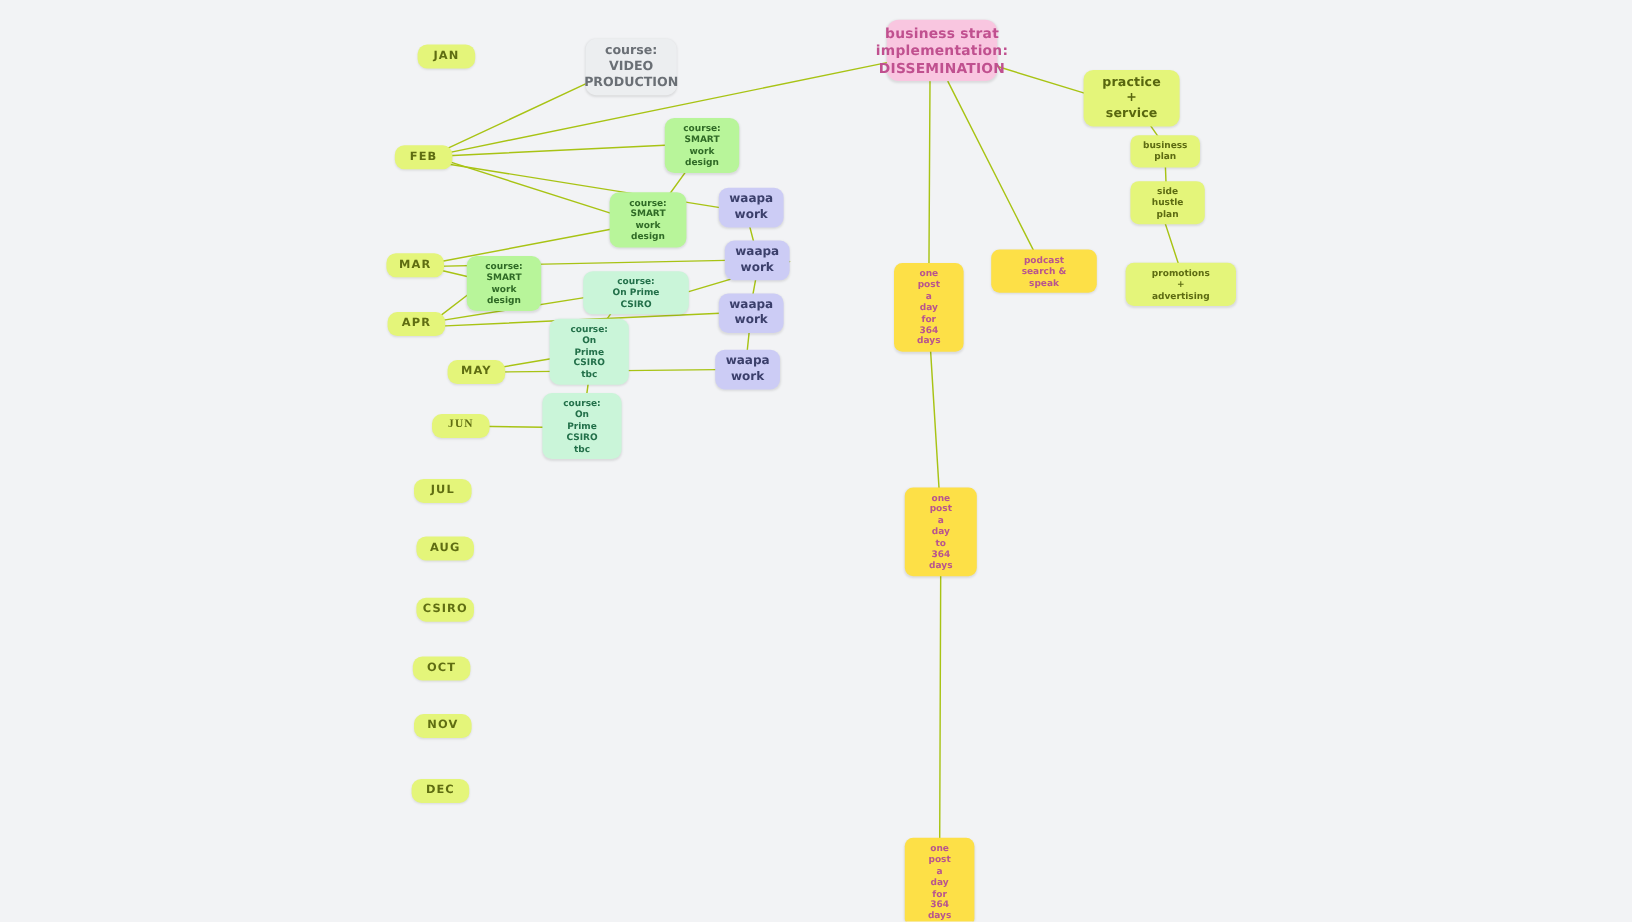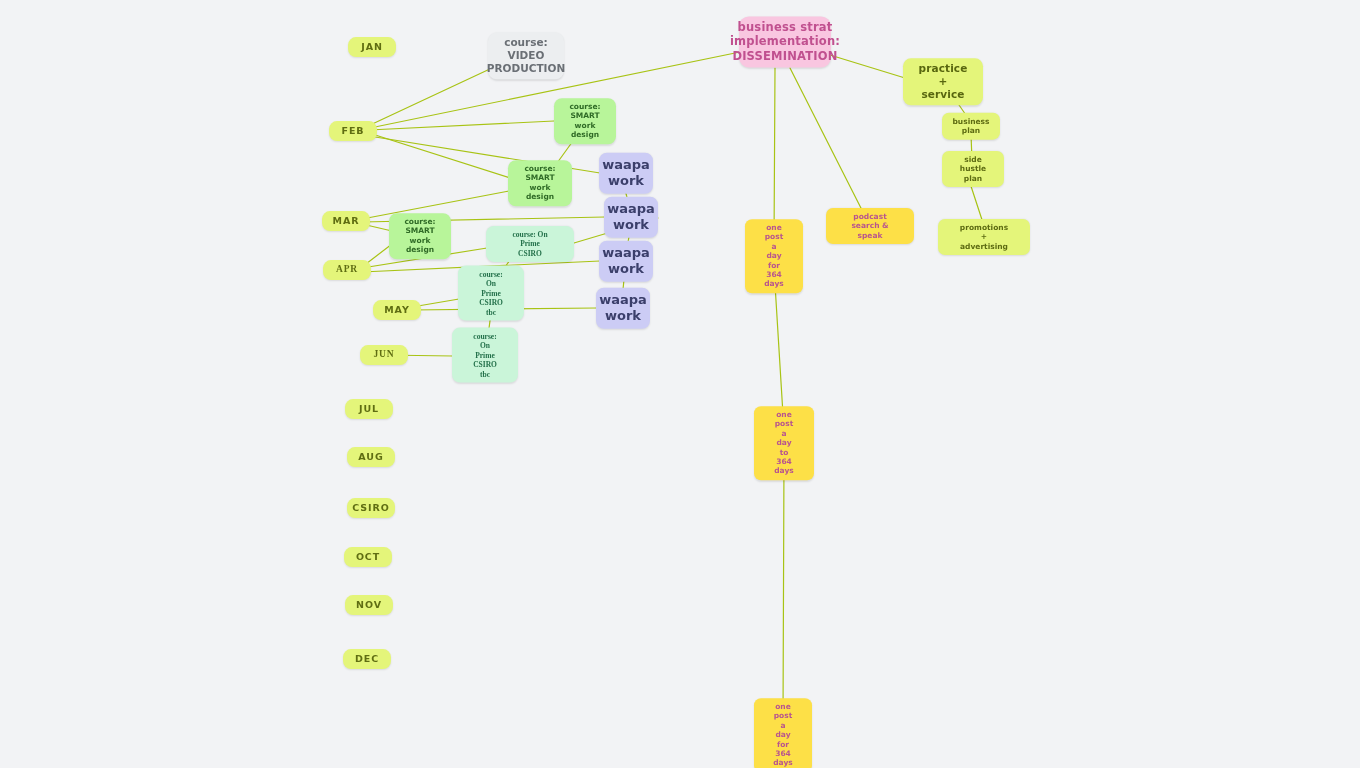--- a/index.html
+++ b/index.html
@@ -75,26 +75,25 @@
     background: #b8f59a;
     color: #2f6a26;
     font-size: 7.5px;
     border-radius: 8px;
   }
   .n-mint {
     background: #caf5d9;
     color: #23704a;
     font-size: 7.5px;
     border-radius: 8px;
-    font-family: Liberation Serif, serif;
   }
   .n-lav {
     background: #ccccf5;
     color: #3b3f6b;
-    font-size: 13px;
+    font-size: 10px;
     border-radius: 8px;
   }
   .n-grey {
     background: #eceef0;
     color: #6a6f75;
     font-size: 10.5px;
     border-radius: 9px;
   }
 </style>
 </head>
@@ -160,21 +159,21 @@
 Prime CSIRO tbc</div>
       <div class="node n-mint" style="left: 485px; top: 355px; width: 66px; min-height: 26px;">course: On
 Prime CSIRO tbc</div>
       <div class="node n-lav" style="left: 626px; top: 173px; width: 54px; min-height: 17px;">waapa work</div>
       <div class="node n-lav" style="left: 631px; top: 217px; width: 54px; min-height: 17px;">waapa work</div>
       <div class="node n-lav" style="left: 626px; top: 261px; width: 54px; min-height: 17px;">waapa work</div>
       <div class="node n-lav" style="left: 623px; top: 308px; width: 54px; min-height: 18px;">waapa work</div>
       <div class="node n-month" style="left: 372px; top: 47px; width: 28px; min-height: 19px;">JAN</div>
       <div class="node n-month" style="left: 353px; top: 131px; width: 28px; min-height: 19px;">FEB</div>
       <div class="node n-month" style="left: 346px; top: 221px; width: 30px; min-height: 19px;">MAR</div>
-      <div class="node n-month" style="left: 347px; top: 270px; width: 28px; min-height: 19px; font-family: Liberation Serif, serif;">APR</div>
+      <div class="node n-month" style="left: 347px; top: 270px; width: 28px; min-height: 19px;">APR</div>
       <div class="node n-month" style="left: 397px; top: 310px; width: 30px; min-height: 19px;">MAY</div>
       <div class="node n-month" style="left: 384px; top: 355px; width: 28px; min-height: 19px; font-family: Liberation Serif, serif;">JUN</div>
       <div class="node n-month" style="left: 369px; top: 409px; width: 26px; min-height: 19px;">JUL</div>
       <div class="node n-month" style="left: 371px; top: 457px; width: 28px; min-height: 19px;">AUG</div>
       <div class="node n-month" style="left: 371px; top: 508px; width: 32px; min-height: 19px;">CSIRO</div>
       <div class="node n-month" style="left: 368px; top: 557px; width: 28px; min-height: 19px; text-align: center;">OCT</div>
       <div class="node n-month" style="left: 369px; top: 605px; width: 28px; min-height: 19px;">NOV</div>
       <div class="node n-month" style="left: 367px; top: 659px; width: 28px; min-height: 19px; text-align: center;">DEC</div>
     </div>
 </div>

